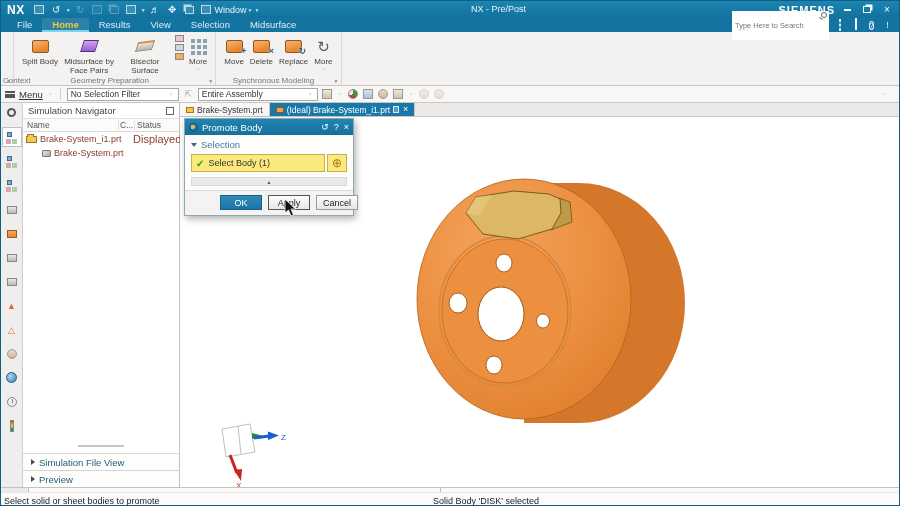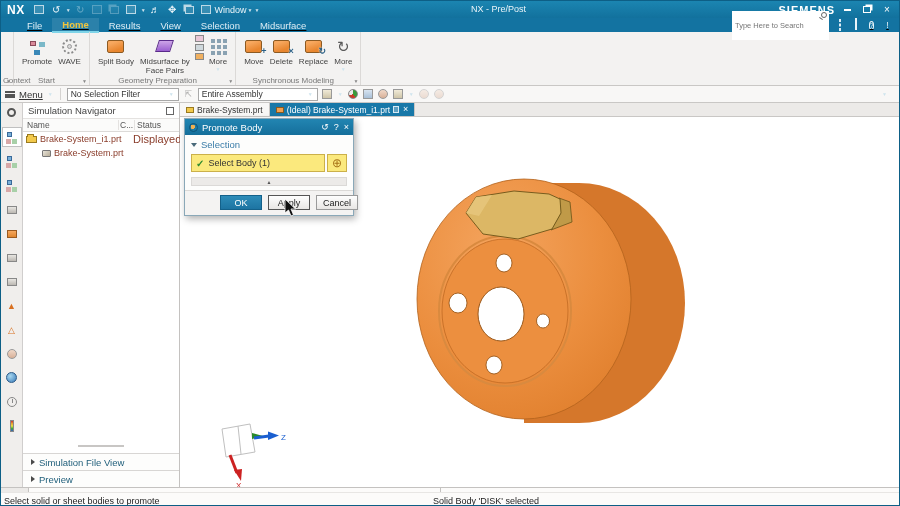--- a/index.html
+++ b/index.html
@@ -15,21 +15,21 @@
   .qi-two { width:9px; height:8px; border:1px solid #bcd9e6; background:rgba(255,255,255,.12); box-shadow:-2px -2px 0 -0.5px #bcd9e6; }
   .disabled { opacity:.38; }
   .caret { font-size:5px; color:#cfe4ee; margin:0 1px; }
   .tb-title { position:absolute; left:470px; top:3px; font-size:9px; color:#eaf4f9; }
   .brand { margin-left:auto; font-weight:bold; font-size:11px; letter-spacing:1px; color:#fff; }
   .winbtn { width:16px; height:13px; display:flex; align-items:center; justify-content:center; color:#fff; font-size:10px; margin-left:4px; }
   .minbar { width:7px; height:2px; background:#fff; }
   .restore { width:8px; height:7px; border:1px solid #fff; box-shadow:2px -2px 0 -0.5px #fff; }
 
   
-  .menubar { height:14px; background:#1373a1; display:flex; align-items:center; padding-left:16px;text-decoration:underline; }
+  .menubar { height:14px; background:#1373a1; display:flex; padding-left:6px; }
   .mtab { color:#dcecf4; font-size:9.5px; padding:1px 10px; cursor:default; }
   .mtab.active { color:#f2c53d; font-weight:bold; background:rgba(255,255,255,.10); border-bottom:2px solid #7fd4e8; }
   .mb-right { margin-left:auto; display:flex; align-items:center; gap:5px; padding-right:6px; }
   .search-box { position:relative; }
   .search-box input { width:97px; height:29px; border:none; font-size:7.5px; padding:0 12px 0 3px; font-family:"Liberation Sans",sans-serif; color:#444; }
   .mag { position:absolute; right:2px; top:1px; width:6px; height:6px; border:1px solid #666; border-radius:50%; }
   .mag::after { content:""; position:absolute; left:-3px; top:5px; width:4px; height:1px; background:#666; transform:rotate(35deg); }
   .mbicon { color:#eaf4f9; font-size:9px; width:11px; text-align:center; }
   .fsq { width:8px; height:8px; border:1px dashed #dcecf4; }
   .chev-up { width:6px; height:6px; border-left:2px solid #eaf4f9; border-top:2px solid #eaf4f9; transform:rotate(45deg) translateY(2px); }
@@ -213,49 +213,39 @@
       <span class="mbicon">!</span>
     </span>
   </div>
 
   <div class="ribbon">
     <div class="rgroup">
       <span class="rgroup-label">Context</span>
       <span class="rgroup-caret">▼</span>
     </div>
 
+
     <div class="rgroup">
       <div class="rbtn">
         <span class="ric">
-            <span class="promote-ic"></span>
-          </span>
-        <span>Promote</span>
-      </div>
-      <div class="rbtn">
-        <span class="ric">
-            <span class="wave-ic"></span>
-          </span>
-        <span>WAVE</span>
-      </div>
-      <span class="rgroup-label">Start</span>
-      <span class="rgroup-caret">▼</span>
-    </div>
-
-    <div class="rgroup">
-      <div class="rbtn">
-        <span class="ric">
             <span class="cube"></span>
           </span>
         <span>Split Body</span>
       </div>
       <div class="rbtn">
         <span class="ric">
             <span class="mid-ic"></span>
           </span>
         <span>Midsurface by Face Pairs</span>
+      </div>
+      <div class="rbtn">
+        <span class="ric">
+            <span class="bis-ic"></span>
+          </span>
+        <span>Bisector Surface</span>
       </div>
       <div class="ministack">
         <span class="mini m1"></span>
         <span class="mini m2"></span>
         <span class="mini m3"></span>
       </div>
       <div class="rbtn">
         <span class="ric">
             <span class="grid-ic"></span>
           </span>

